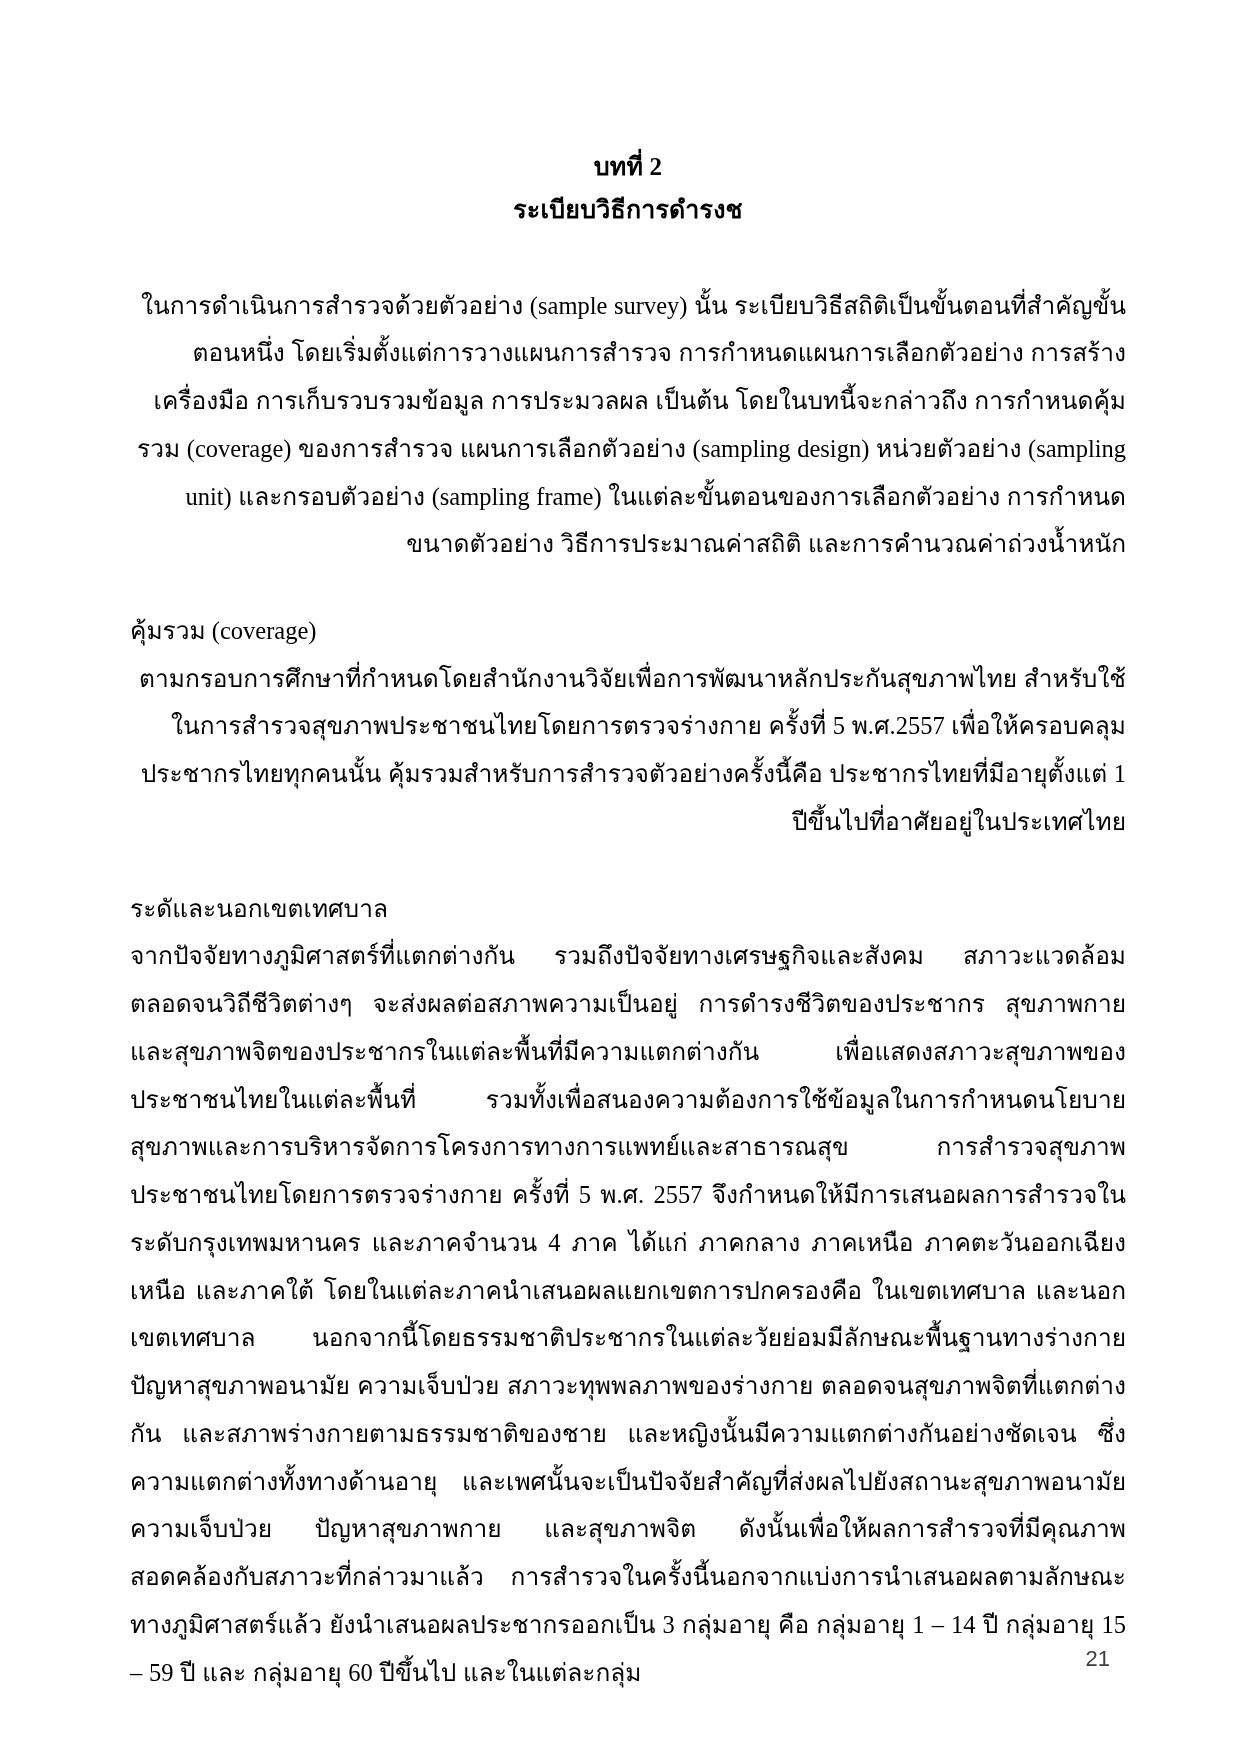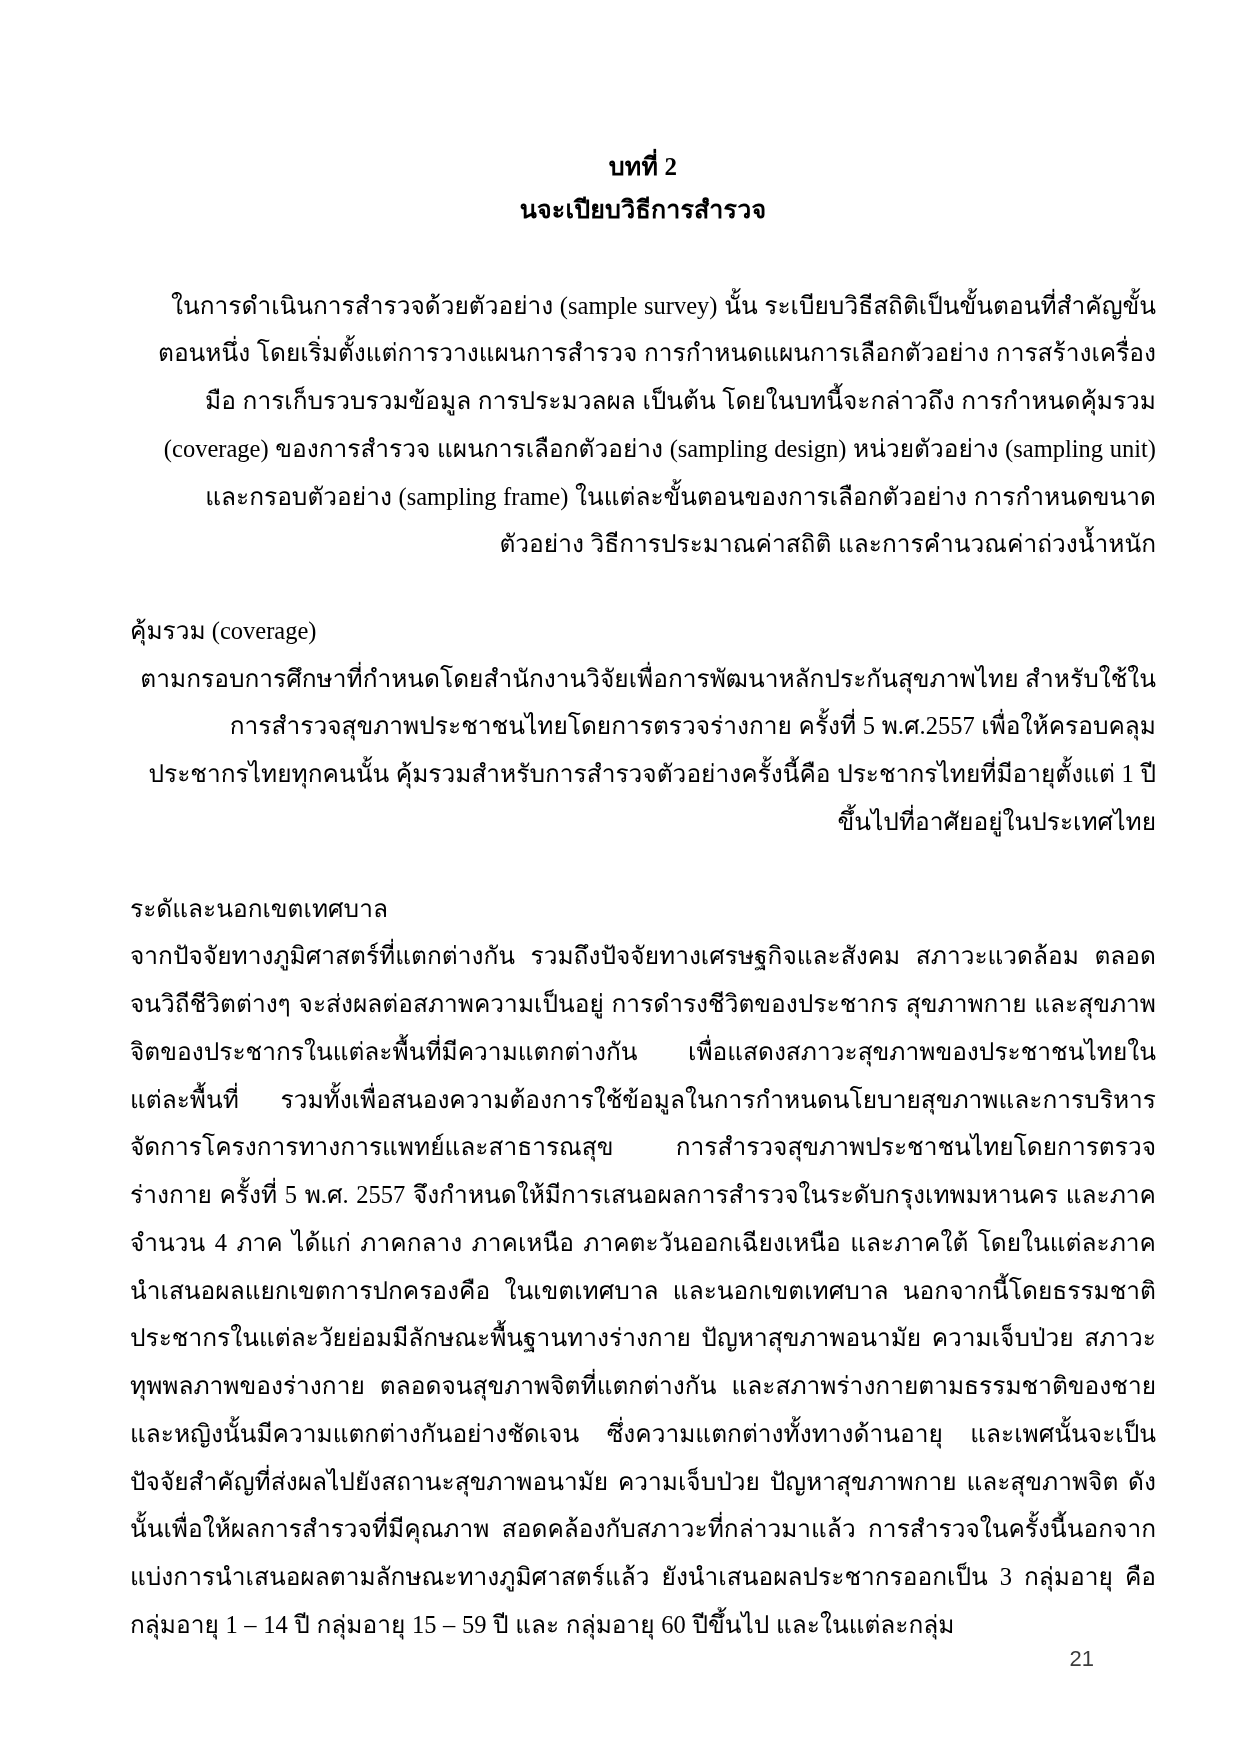--- a/index.html
+++ b/index.html
@@ -6,21 +6,21 @@
     margin: 0;
     padding: 0;
     background: #ffffff;
   }
   .page {
     position: relative;
     width: 1240px;
     height: 1754px;
     background: #ffffff;
     box-sizing: border-box;
-    padding: 140px 84px 60px 130px;
+    padding: 140px 114px 60px 130px;
     font-family: "Liberation Serif", "DejaVu Serif", serif;
     color: #000000;
     overflow: hidden;
   }
 
   .chapter-title,
   .chapter-subtitle {
     text-align: center;
     font-weight: bold;
     font-size: 25px;
@@ -49,35 +49,35 @@
   .section-heading {
     font-size: 24.5px;
     font-weight: normal;
     line-height: 1.9;
     margin: 0;
     text-align: left;
   }
 
   .page-number {
     position: absolute;
-    right: 146px;
+    right: 130px;
     bottom: 82px;
     font-size: 22px;
     color: #3d3d3d;
     font-family: "Liberation Sans", sans-serif;
   }
 </style>
 </head>
 <body>
 
 <div class="page">
 
   <h1 class="chapter-title">บทที่ 2</h1>
 
-  <h2 class="chapter-subtitle">นจะเปียบวิธีการสำรวจ</h2>
+  <h2 class="chapter-subtitle">ระเบียบวิธีการดำรงช</h2>
 
   <div class="spacer-lg"></div>
 
   <p class="body-block last-ragged">ในการดำเนินการสำรวจด้วยตัวอย่าง (sample survey) นั้น  ระเบียบวิธีสถิติเป็นขั้นตอนที่สำคัญขั้นตอนหนึ่ง โดยเริ่มตั้งแต่การวางแผนการสำรวจ การกำหนดแผนการเลือกตัวอย่าง การสร้างเครื่องมือ การเก็บรวบรวมข้อมูล การประมวลผล เป็นต้น  โดยในบทนี้จะกล่าวถึง การกำหนดคุ้มรวม (coverage) ของการสำรวจ แผนการเลือกตัวอย่าง (sampling design) หน่วยตัวอย่าง (sampling unit) และกรอบตัวอย่าง (sampling frame) ในแต่ละขั้นตอนของการเลือกตัวอย่าง การกำหนดขนาดตัวอย่าง วิธีการประมาณค่าสถิติ และการคำนวณค่าถ่วงน้ำหนัก</p>
 
   <div class="spacer-md"></div>
 
   <h3 class="section-heading">คุ้มรวม (coverage)</h3>
 
   <p class="body-block last-ragged">ตามกรอบการศึกษาที่กำหนดโดยสำนักงานวิจัยเพื่อการพัฒนาหลักประกันสุขภาพไทย  สำหรับใช้ในการสำรวจสุขภาพประชาชนไทยโดยการตรวจร่างกาย ครั้งที่ 5 พ.ศ.2557 เพื่อให้ครอบคลุมประชากรไทยทุกคนนั้น คุ้มรวมสำหรับการสำรวจตัวอย่างครั้งนี้คือ ประชากรไทยที่มีอายุตั้งแต่ 1 ปีขึ้นไปที่อาศัยอยู่ในประเทศไทย</p>

